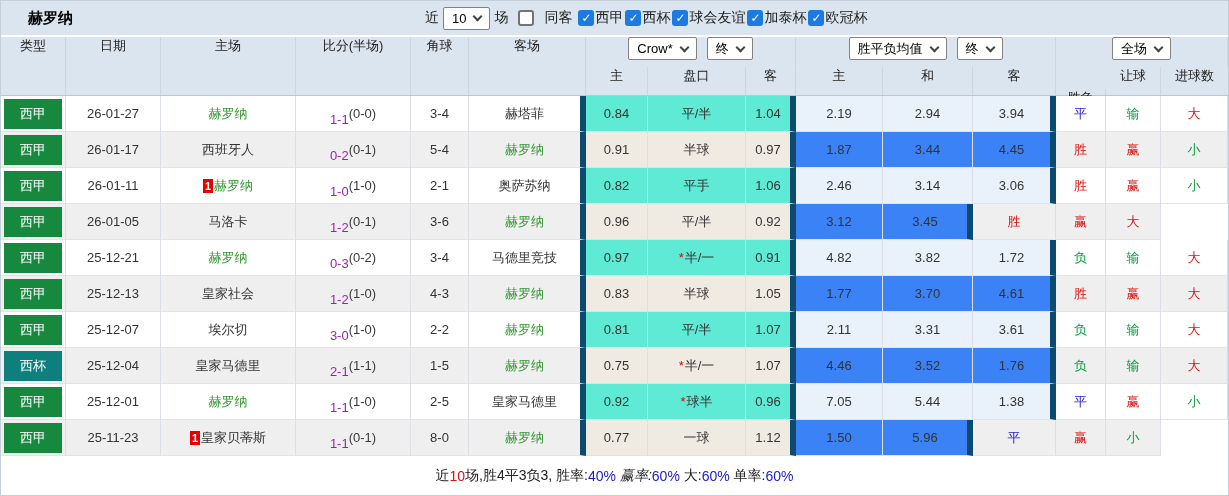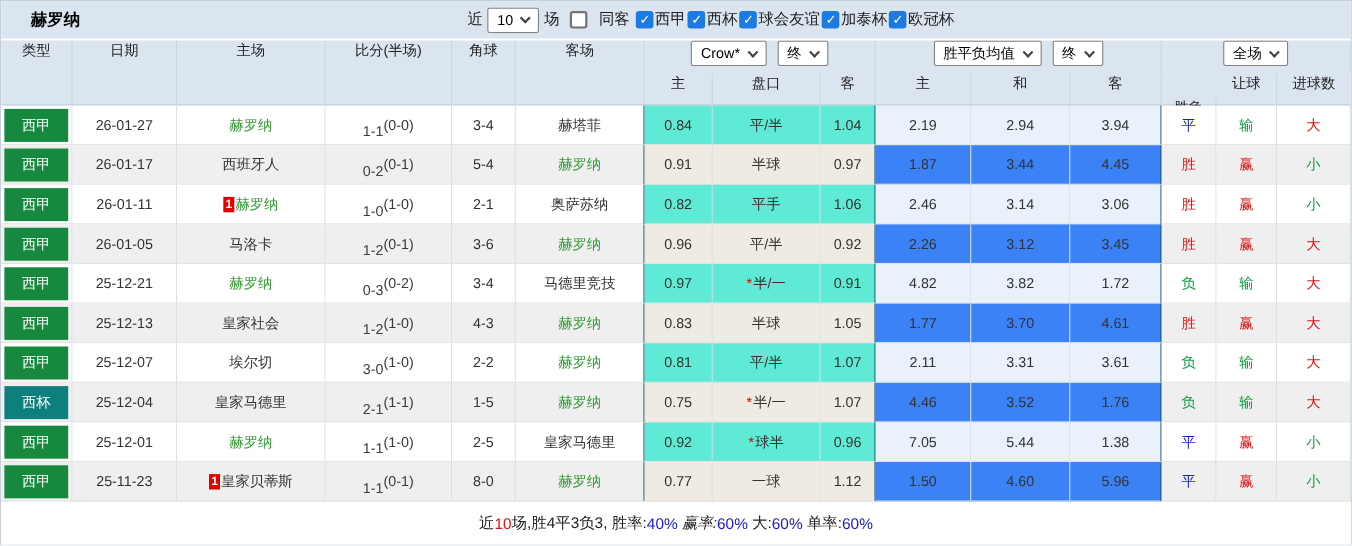--- a/index.html
+++ b/index.html
@@ -31,33 +31,33 @@
   .th { display:flex; align-items:flex-start; justify-content:center; font-size:13px; color:#222;
         border-right:1px solid #c9d6e2; }
   .th.span2 { grid-row:1/3; }
   .th.group { gap:10px; border-bottom:1px solid transparent; }
   .th:nth-last-child(1) { border-right:none; }
 
   
   .trow { height:36px; }
   .td { display:flex; align-items:center; justify-content:center; font-size:13px; color:#333;
         border-right:1px solid #d9dfe5; border-bottom:1px solid #e3e3e3; background:#fff; }
-  .td.gsep { border-right:1px solid #0c4a6e;text-align:right; }
+  .td.gsep { border-right:6px solid #0c4a6e;text-align:right; }
   .trow.even .td { background:#efefef; }
   .td.cream { background:#5eead4; }
   .trow.even .td.cream { background:#f0ebe2; }
   .td.blue { background:#e9f2fa; }
   .trow.even .td.blue { background:#3b82f6; }
 
   .typebox { flex:1; margin:2px 3px; height:30px; display:flex; align-items:center; justify-content:center;
              color:#fff; font-size:13px; }
   .typebox.league { background:#17893e; }
   .typebox.cup    { background:#0e7f7c; }
 
-  .ft { color:#404040;margin-top:12px; }
+  .ft { color:#a21caf;margin-top:12px; }
   .ht { color:#3a3a3a; }
   .team-green { color:#339933; }
   .star { color:#e60000; margin-right:1px; }
   .badge { background:#e60000; color:#fff; font-weight:bold; font-size:11px; line-height:14px;
            height:14px; padding:0 2px; display:inline-block; margin-right:1px; }
   .c-red   { color:#dd1111; }
   .c-blue  { color:#1a1acc; }
   .c-green { color:#089b3c; }
   .c-black { color:#222; }
 
@@ -238,21 +238,20 @@
           <span class="ft">1-2</span>
           <span class="ht">(0-1)</span>
         </div>
     <div class="td">3-6</div>
     <div class="td gsep">
           <span class="team-green">赫罗纳</span>
         </div>
     <div class="td cream">0.96</div>
     <div class="td cream">平/半</div>
     <div class="td cream gsep">0.92</div>
-    <div class="td blue">2.26</div>
     <div class="td blue">3.12</div>
     <div class="td blue gsep">3.45</div>
     <div class="td c-red">胜</div>
     <div class="td c-red">赢</div>
     <div class="td c-red">大</div>
   </div>
       <div class="trow gridcols odd">
     <div class="td">
           <span class="typebox league">西甲</span>
         </div>
@@ -396,21 +395,20 @@
           <span class="ht">(0-1)</span>
         </div>
     <div class="td">8-0</div>
     <div class="td gsep">
           <span class="team-green">赫罗纳</span>
         </div>
     <div class="td cream">0.77</div>
     <div class="td cream">一球</div>
     <div class="td cream gsep">1.12</div>
     <div class="td blue">1.50</div>
-    <div class="td blue">4.60</div>
     <div class="td blue gsep">5.96</div>
     <div class="td c-blue">平</div>
     <div class="td c-red">赢</div>
     <div class="td c-green">小</div>
   </div>
     </div>
 
   <div class="tfoot" id="tfoot">
       <span class="c-black" style="white-space: pre;">近</span>
       <span class="c-red" style="white-space: pre;">10</span>

